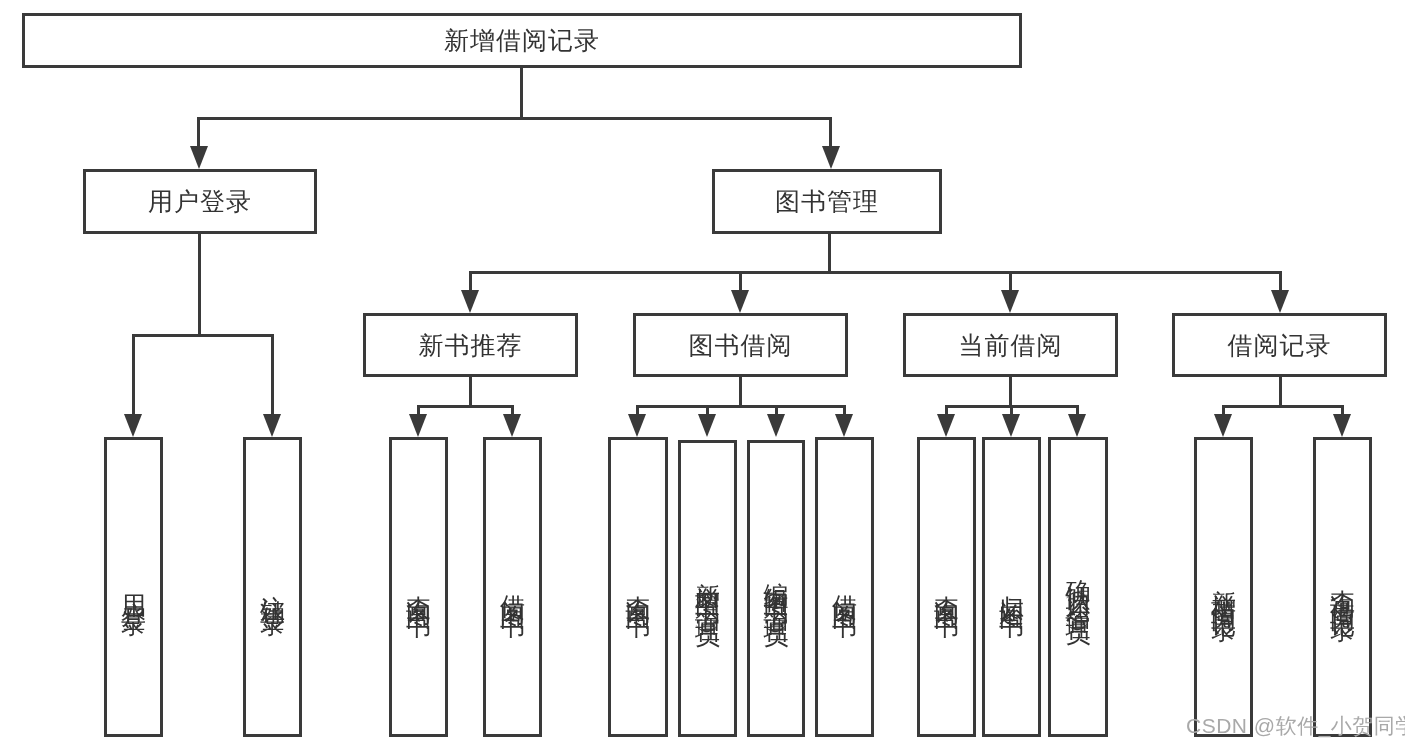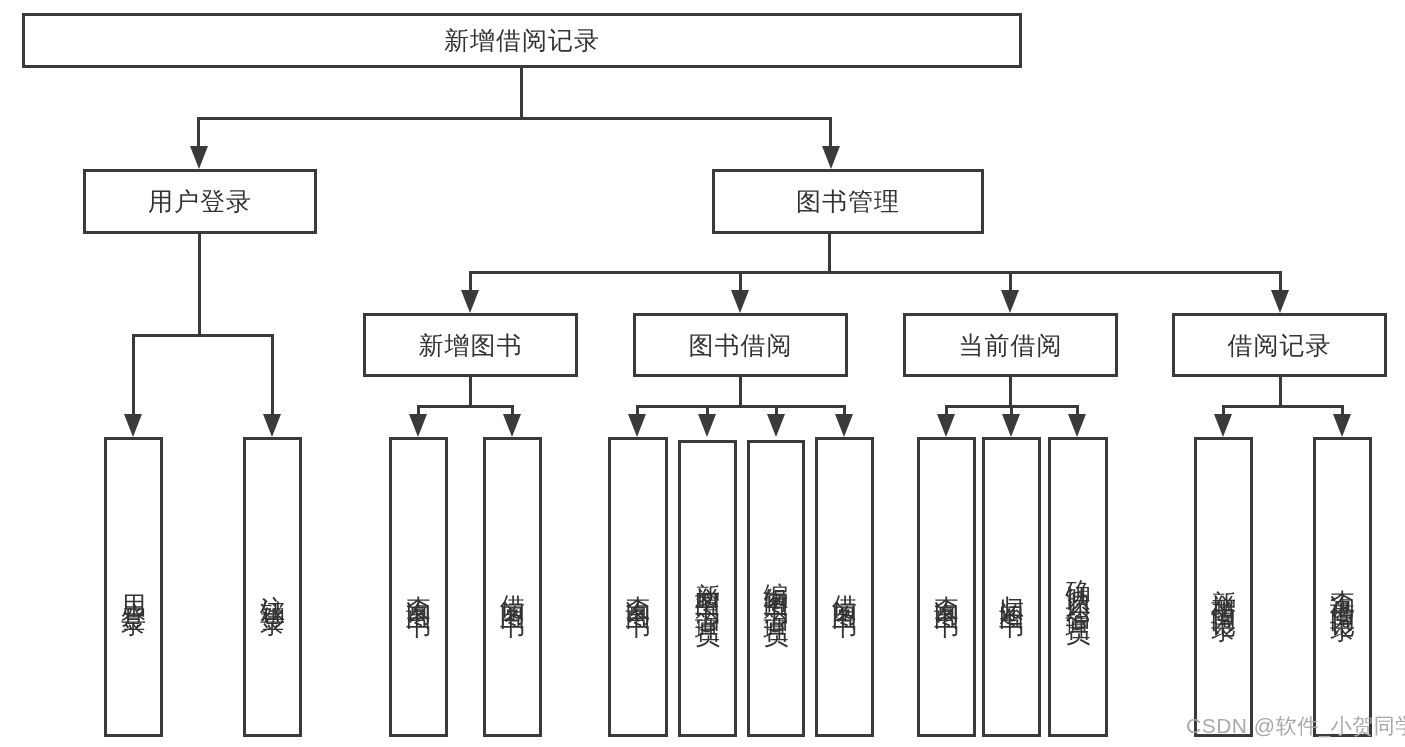--- a/index.html
+++ b/index.html
@@ -53,21 +53,21 @@
   .watermark{
     position:absolute;z-index:5;
     left:1186px;top:712px;width:212px;
     font-size:21px;color:var(--wm);
     white-space:nowrap;letter-spacing:0.5px;
   }
 
   
   #b-root{left:22px;top:13px;width:1000px;height:55px;}
   #b-user-login{left:83px;top:169px;width:234px;height:65px;}
-  #b-book-mgmt{left:712px;top:169px;width:272px;height:65px;}
+  #b-book-mgmt{left:712px;top:169px;width:230px;height:65px;}
   #b-nbr{left:363px;top:313px;width:215px;height:64px;}
   #b-bb{left:633px;top:313px;width:215px;height:64px;align-items:center;}
   #b-cb{left:903px;top:313px;width:215px;height:64px;}
   #b-br{left:1172px;top:313px;width:215px;height:64px;}
 
   #b-ul-login{left:104px;top:437px;width:59px;height:300px;}
   #b-ul-logout{left:243px;top:437px;width:59px;height:300px;}
   #b-nbr-q{left:389px;top:437px;width:59px;height:300px;}
   #b-nbr-b{left:483px;top:437px;width:59px;height:300px;}
   #b-bb-q{left:608px;top:437px;width:60px;height:300px;}
@@ -193,21 +193,21 @@
   </div>
 
   <div class="box" id="b-user-login">
     <span class="label">用户登录</span>
   </div>
   <div class="box" id="b-book-mgmt">
     <span class="label">图书管理</span>
   </div>
 
   <div class="box" id="b-nbr">
-    <span class="label">新增图书</span>
+    <span class="label">新书推荐</span>
   </div>
   <div class="box" id="b-bb">
     <span class="label">图书借阅</span>
   </div>
   <div class="box" id="b-cb">
     <span class="label">当前借阅</span>
   </div>
   <div class="box" id="b-br">
     <span class="label">借阅记录</span>
   </div>

